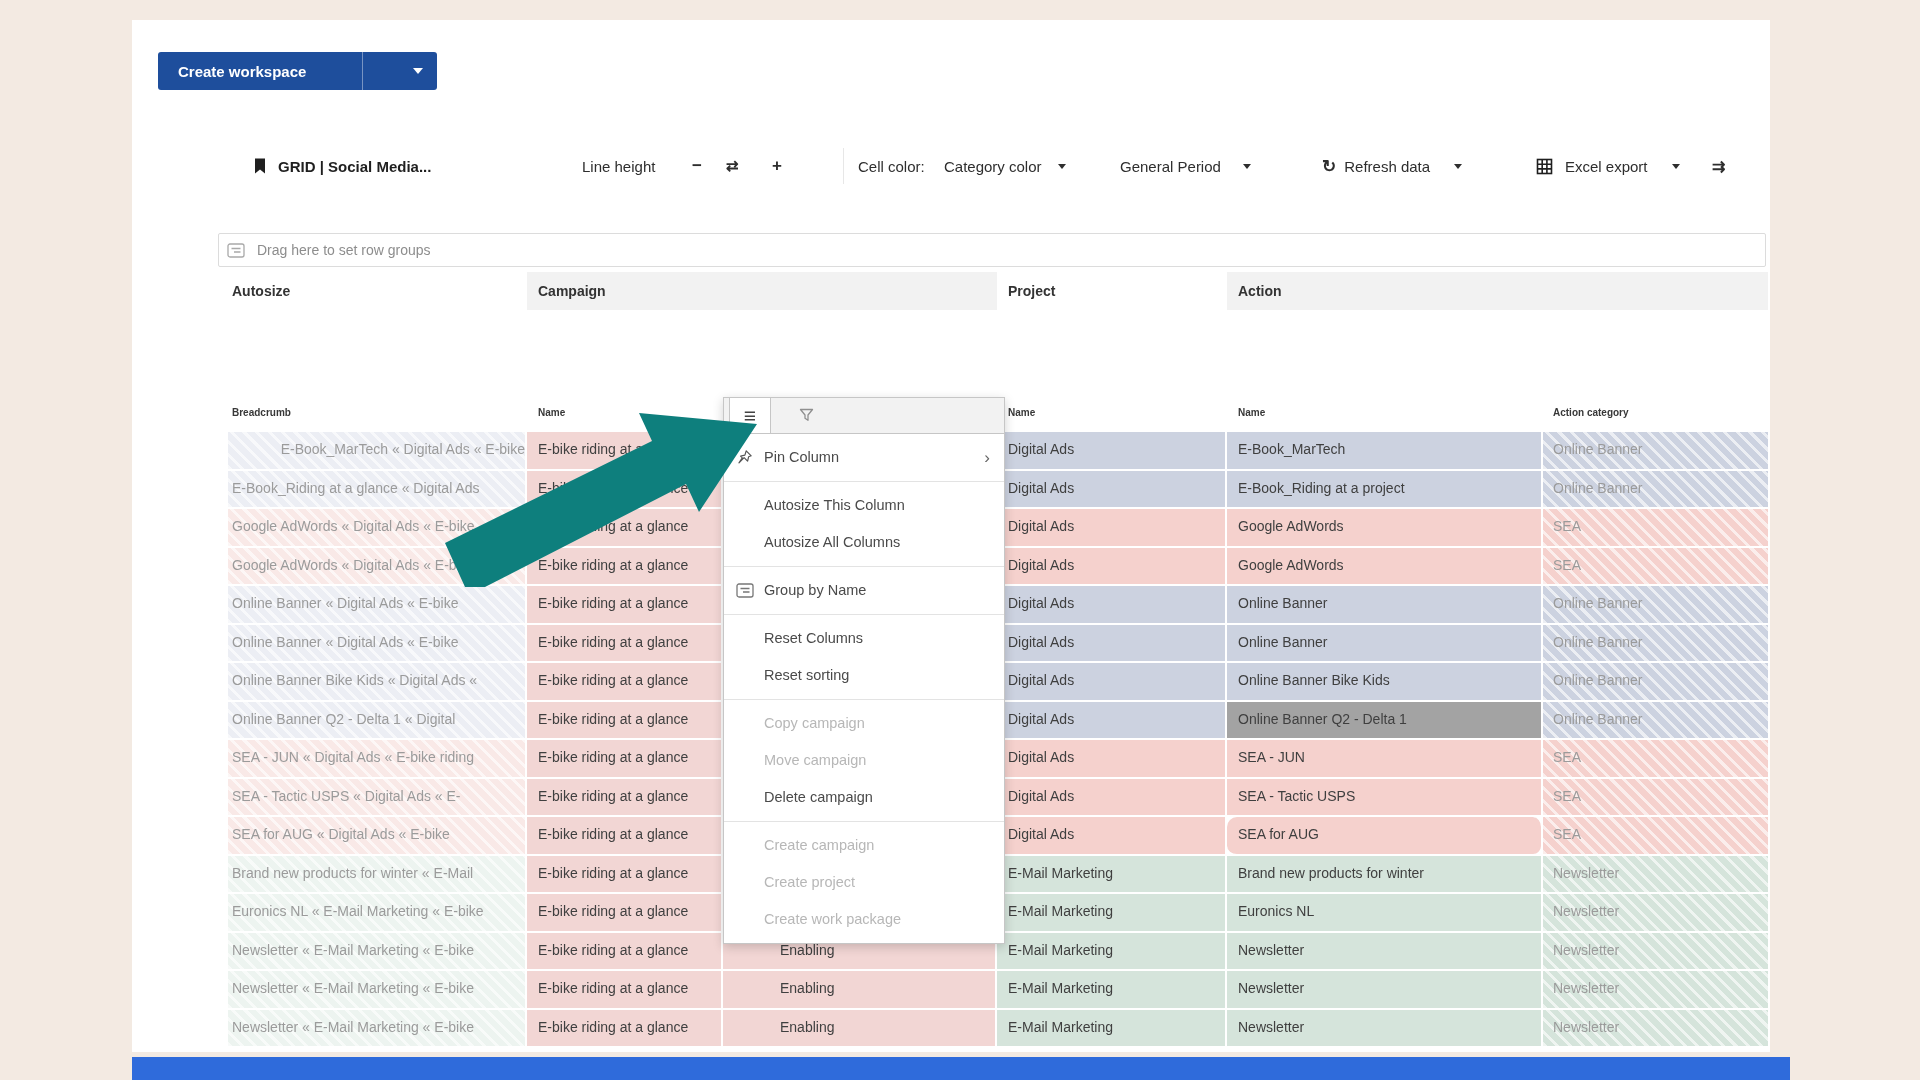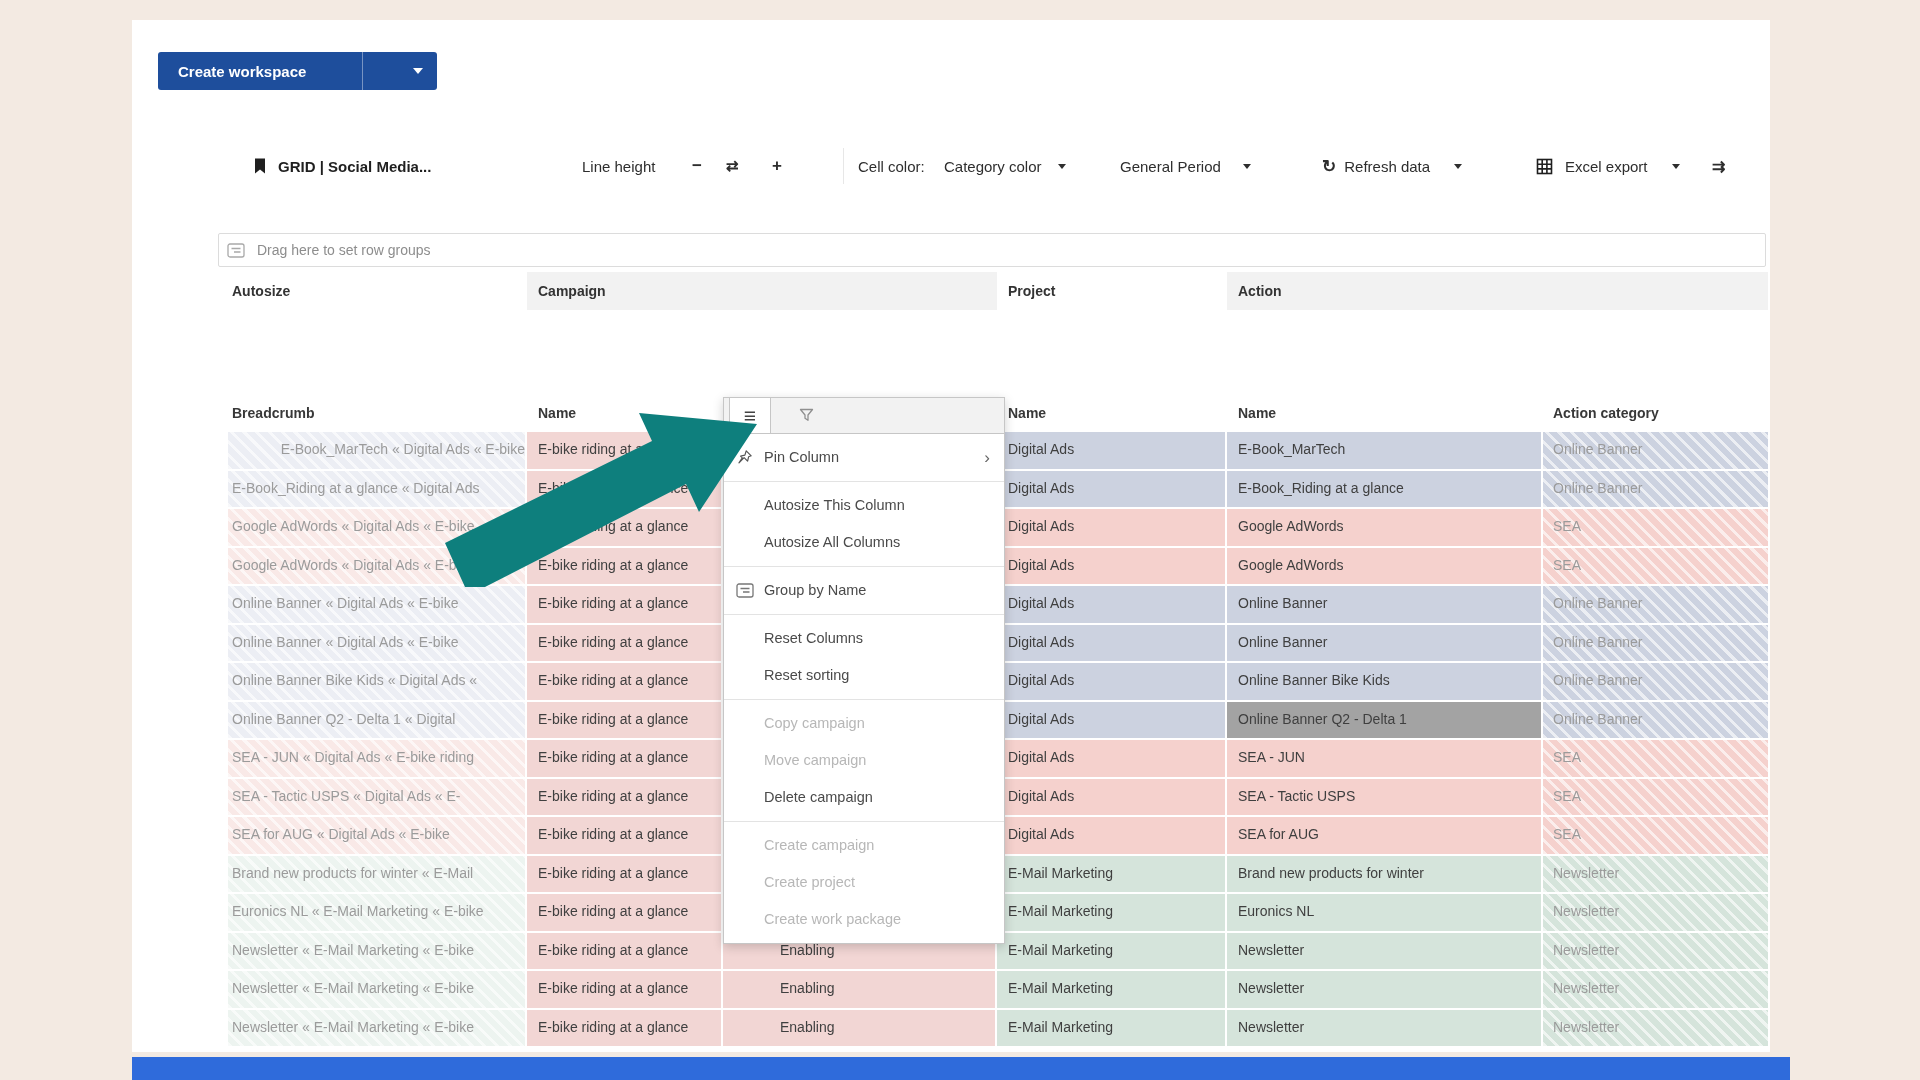--- a/index.html
+++ b/index.html
@@ -34,21 +34,21 @@
   .drag-panel{left:218px;top:233px;width:1548px;height:34px;border:1px solid #dcdcdc;
               border-radius:2px;display:flex;align-items:center;box-sizing:border-box;
               color:#8d8d8d;font-size:14px;background:#fff;}
   .drag-icon{margin:0 12px 0 8px;display:flex;align-items:center;}
 
   
   .grp-band{top:272px;height:38px;background:#f2f2f2;}
   .grp-label{top:272px;height:38px;line-height:38px;font-size:14px;font-weight:700;color:#333;}
 
   
-  .col-label{top:398px;height:30px;line-height:30px;font-size:14px;font-weight:700;color:#383838;cursor:pointer;}
+  .col-label{top:398px;height:30px;line-height:30px;font-size:10px;font-weight:700;color:#383838;cursor:pointer;}
 
   
   #rows{left:228px;top:432px;width:1540px;}
   .row{display:flex;height:38.5px;}
   .cell{box-sizing:border-box;border-right:2px solid #fff;border-bottom:2px solid #fff;
         font-size:14px;line-height:35px;white-space:nowrap;overflow:hidden;color:#3f3f3f;cursor:default;}
   .c-bc{width:299px;padding-left:4px;color:#9b9b9b;}
   .c-cn{width:196px;padding-left:11px;}
   .c-c2{width:274px;padding-left:57px;}
   .c-pn{width:230px;padding-left:11px;}
@@ -166,21 +166,21 @@
       <div class="cell c-c2" style="background-color: rgb(242, 214, 212);"></div>
       <div class="cell c-pn" style="background-color: rgb(204, 210, 224);">Digital Ads</div>
       <div class="cell c-an" style="background-color: rgb(204, 210, 224);">E-Book_MarTech</div>
       <div class="cell c-cat hatch" style="background-color: rgb(204, 210, 224);">Online Banner</div>
     </div>
     <div class="row">
       <div class="cell c-bc hatch" style="background-color: rgb(236, 238, 244);">E-Book_Riding at a glance « Digital Ads</div>
       <div class="cell c-cn" style="background-color: rgb(242, 214, 212);">E-bike riding at a glance</div>
       <div class="cell c-c2" style="background-color: rgb(242, 214, 212);"></div>
       <div class="cell c-pn" style="background-color: rgb(204, 210, 224);">Digital Ads</div>
-      <div class="cell c-an" style="background-color: rgb(204, 210, 224);">E-Book_Riding at a glance</div>
+      <div class="cell c-an" style="background-color: rgb(204, 210, 224);">E-Book_Riding at a project</div>
       <div class="cell c-cat hatch" style="background-color: rgb(204, 210, 224);">Online Banner</div>
     </div>
     <div class="row">
       <div class="cell c-bc hatch" style="background-color: rgb(249, 233, 231);">Google AdWords « Digital Ads « E-bike</div>
       <div class="cell c-cn" style="background-color: rgb(242, 214, 212);">E-bike riding at a glance</div>
       <div class="cell c-c2" style="background-color: rgb(242, 214, 212);"></div>
       <div class="cell c-pn" style="background-color: rgb(245, 209, 205);">Digital Ads</div>
       <div class="cell c-an" style="background-color: rgb(245, 209, 205);">Google AdWords</div>
       <div class="cell c-cat hatch" style="background-color: rgb(245, 209, 205);">SEA</div>
     </div>
@@ -238,21 +238,21 @@
       <div class="cell c-c2" style="background-color: rgb(242, 214, 212);"></div>
       <div class="cell c-pn" style="background-color: rgb(245, 209, 205);">Digital Ads</div>
       <div class="cell c-an" style="background-color: rgb(245, 209, 205);">SEA - Tactic USPS</div>
       <div class="cell c-cat hatch" style="background-color: rgb(245, 209, 205);">SEA</div>
     </div>
     <div class="row">
       <div class="cell c-bc hatch" style="background-color: rgb(249, 233, 231);">SEA for AUG « Digital Ads « E-bike</div>
       <div class="cell c-cn" style="background-color: rgb(242, 214, 212);">E-bike riding at a glance</div>
       <div class="cell c-c2" style="background-color: rgb(242, 214, 212);"></div>
       <div class="cell c-pn" style="background-color: rgb(245, 209, 205);">Digital Ads</div>
-      <div class="cell c-an" style="background-color: rgb(245, 209, 205);">SEA for AUG</div>
+      <div class="cell c-an" style="background-color: rgb(245, 209, 205); border-radius: 10px;">SEA for AUG</div>
       <div class="cell c-cat hatch" style="background-color: rgb(245, 209, 205);">SEA</div>
     </div>
     <div class="row">
       <div class="cell c-bc hatch" style="background-color: rgb(237, 244, 240);">Brand new products for winter « E-Mail</div>
       <div class="cell c-cn" style="background-color: rgb(242, 214, 212);">E-bike riding at a glance</div>
       <div class="cell c-c2" style="background-color: rgb(242, 214, 212);"></div>
       <div class="cell c-pn" style="background-color: rgb(213, 228, 219);">E-Mail Marketing</div>
       <div class="cell c-an" style="background-color: rgb(213, 228, 219);">Brand new products for winter</div>
       <div class="cell c-cat hatch" style="background-color: rgb(213, 228, 219);">Newsletter</div>
     </div>

